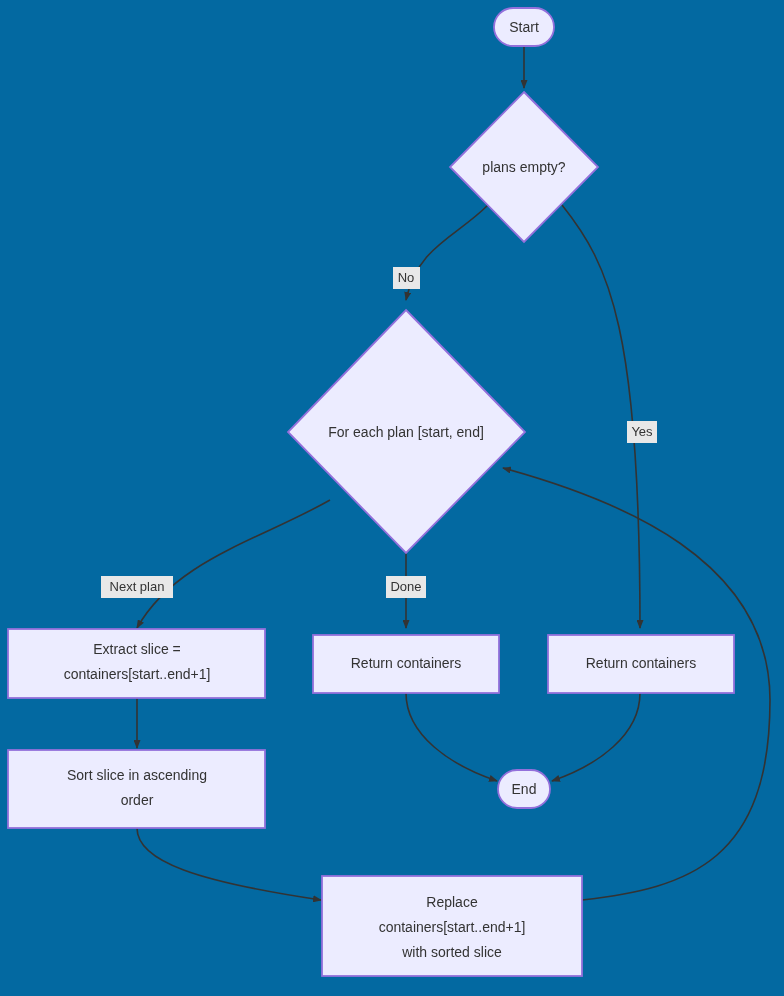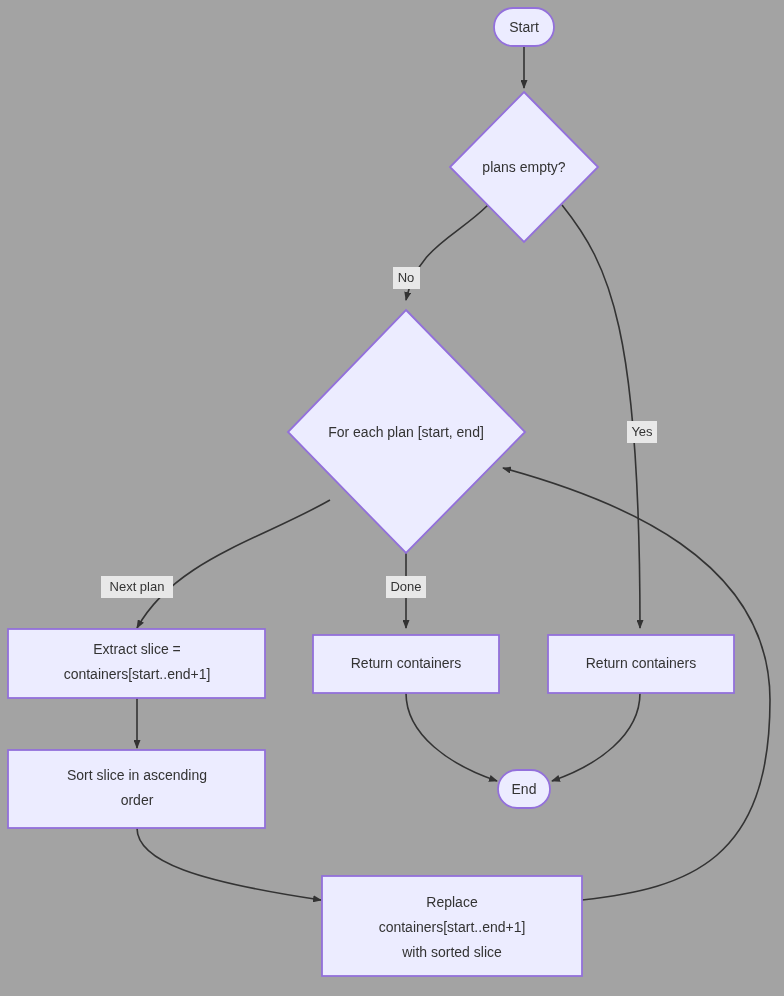--- a/index.html
+++ b/index.html
@@ -7,21 +7,21 @@
     padding: 0;
     background: #000000;
   }
   body {
     font-family: "Liberation Sans", sans-serif;
   }
   #diagram-root {
     position: relative;
     width: 784px;
     height: 996px;
-    background: #a3a3a3;
+    background: #0369a1;
     overflow: hidden;
   }
   svg#flow-svg {
     position: absolute;
     top: 0;
     left: 0;
     width: 784px;
     height: 996px;
     display: block;
   }

